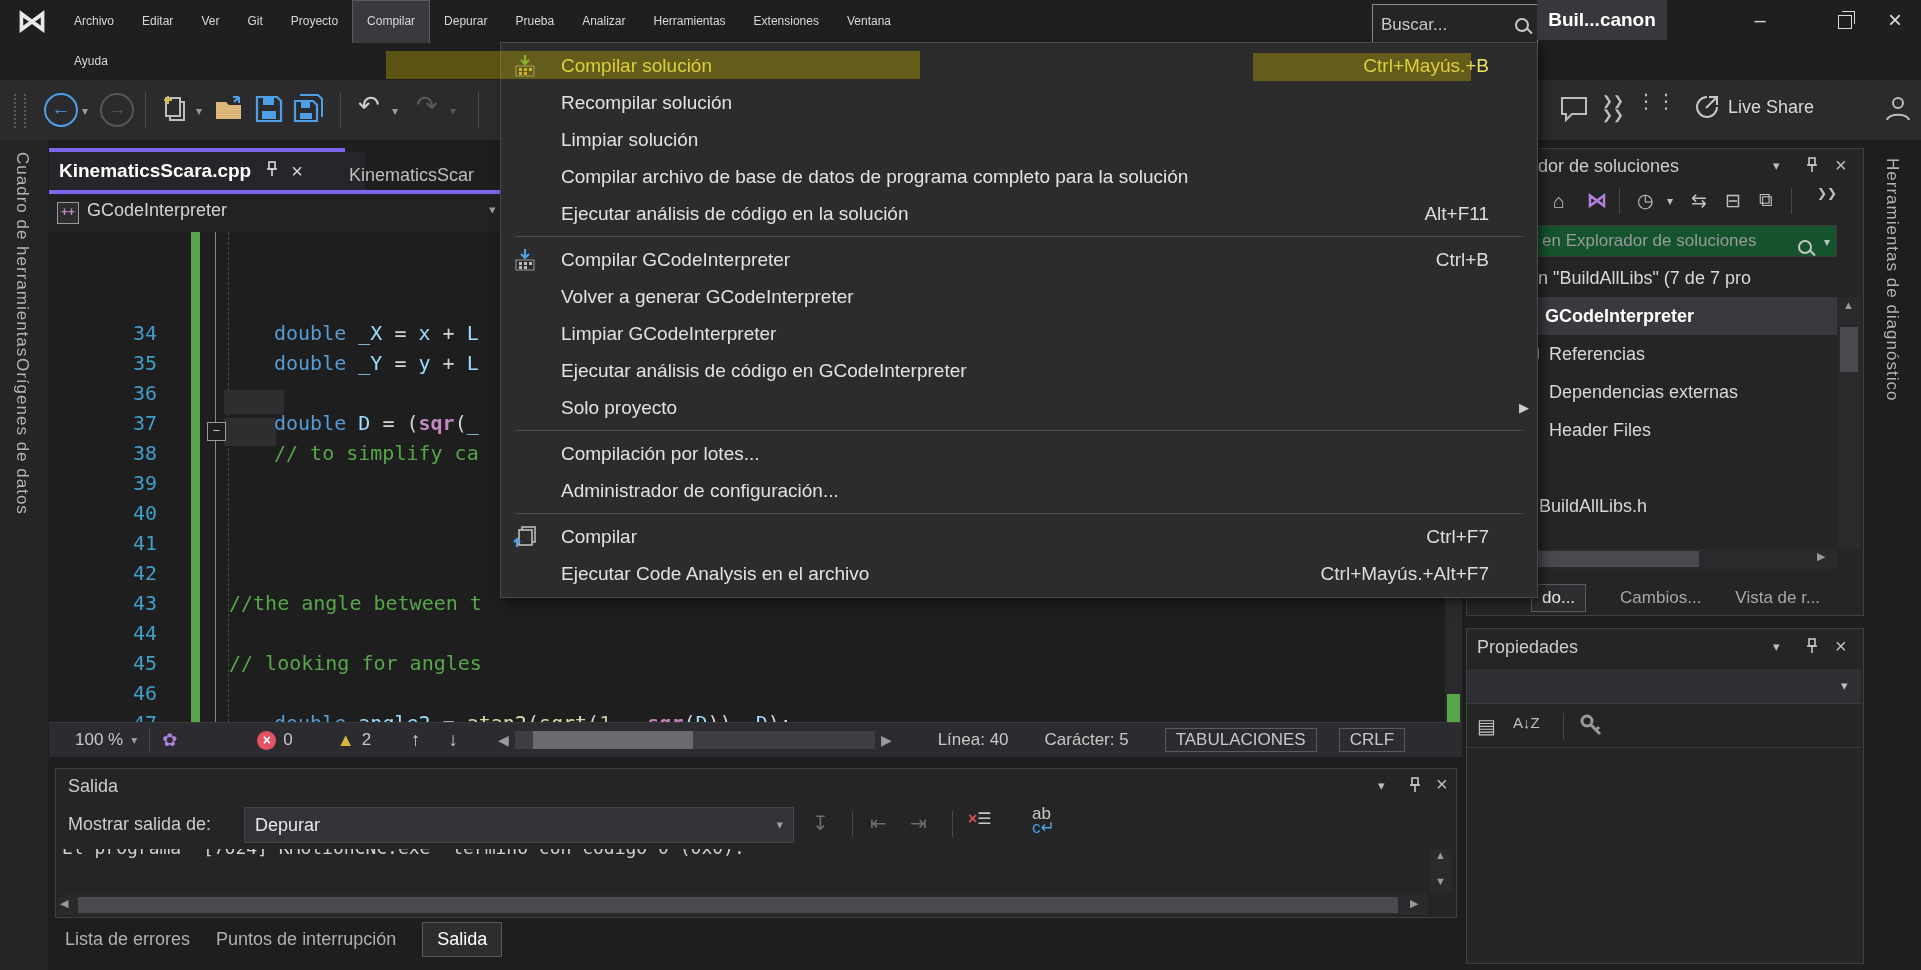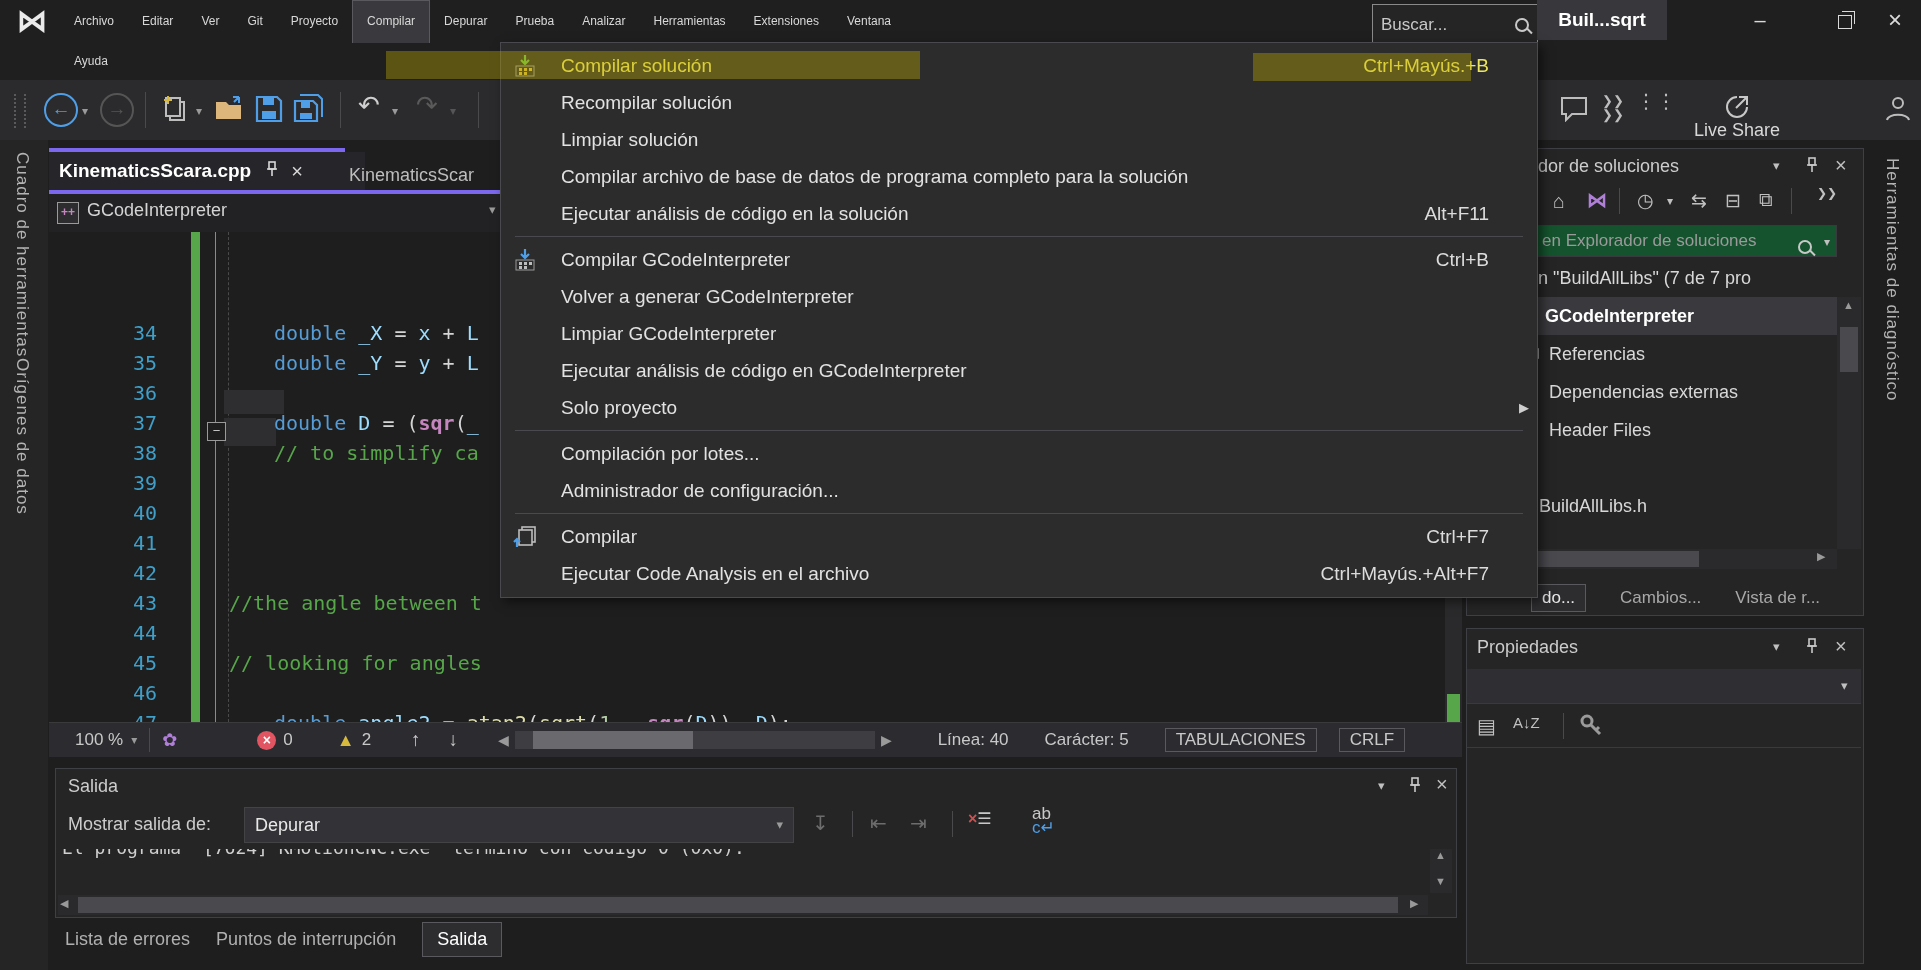--- a/index.html
+++ b/index.html
@@ -117,21 +117,21 @@
         <span class="tmenu">Extensiones</span>
         <span class="tmenu">Ventana</span>
       </div>
     <div class="abs help-row">
       <span class="tmenu">Ayuda</span>
     </div>
     <div class="abs searchbox">
       <span>Buscar...</span>
       <span class="mag"></span>
     </div>
-    <div class="abs wintitle">Buil...sqrt</div>
+    <div class="abs wintitle">Buil...canon</div>
     <div class="abs winbtn" style="left:1737px;">–</div>
     <div class="abs winbtn" style="left:1822px;"><span class="restore-glyph"></span></div>
     <div class="abs winbtn" style="left:1872px;font-size:24px;">×</div>
   </div>
 
   <div class="abs toolbar">
     <div class="abs grip"></div>
     <div class="abs circle-btn" style="left:44px;">←</div>
     <div class="abs dd" style="left:82px;">▾</div>
     <div class="abs circle-btn dim" style="left:100px;">→</div>
@@ -172,21 +172,21 @@
     <div class="abs dd dim" style="left:450px;">▾</div>
     <div class="abs tb-sep" style="left:478px;"></div>
 
     <div class="abs" style="left:1560px;top:16px;">
       <svg width="28" height="26" viewBox="0 0 28 26">
           <path d="M2 2h24v16H12l-6 6v-6H2z" fill="none" stroke="#bdbdbd" stroke-width="2"></path>
         </svg>
     </div>
     <div class="abs" style="left:1602px;top:14px;color:#bdbdbd;font-size:13px;line-height:14px;">❯❯<br>❯❯</div>
     <div class="abs" style="left:1636px;top:14px;color:#bdbdbd;font-size:20px;line-height:15px;">⋮⋮</div>
-    <div class="abs" style="left:1694px;top:14px;display:flex;align-items:center;flex-direction:column;">
+    <div class="abs" style="left:1694px;top:14px;display:flex;align-items:center;gap:8px;">
       <svg width="26" height="26" viewBox="0 0 26 26">
           <path d="M13 3a10 10 0 1 0 10 10" fill="none" stroke="#c8c8c8" stroke-width="2"></path>
           <path d="M15 3h8v8M23 3L12 14" stroke="#c8c8c8" stroke-width="2" fill="none"></path>
         </svg>
       <span style="font-size:18px;color:#d8d8d8;">Live Share</span>
     </div>
     <div class="abs" style="left:1884px;top:14px;">
       <svg width="28" height="28" viewBox="0 0 28 28">
           <circle cx="14" cy="9" r="5" fill="none" stroke="#bdbdbd" stroke-width="2"></circle>
           <path d="M3 26c1-7 21-7 22 0" fill="none" stroke="#bdbdbd" stroke-width="2"></path>

